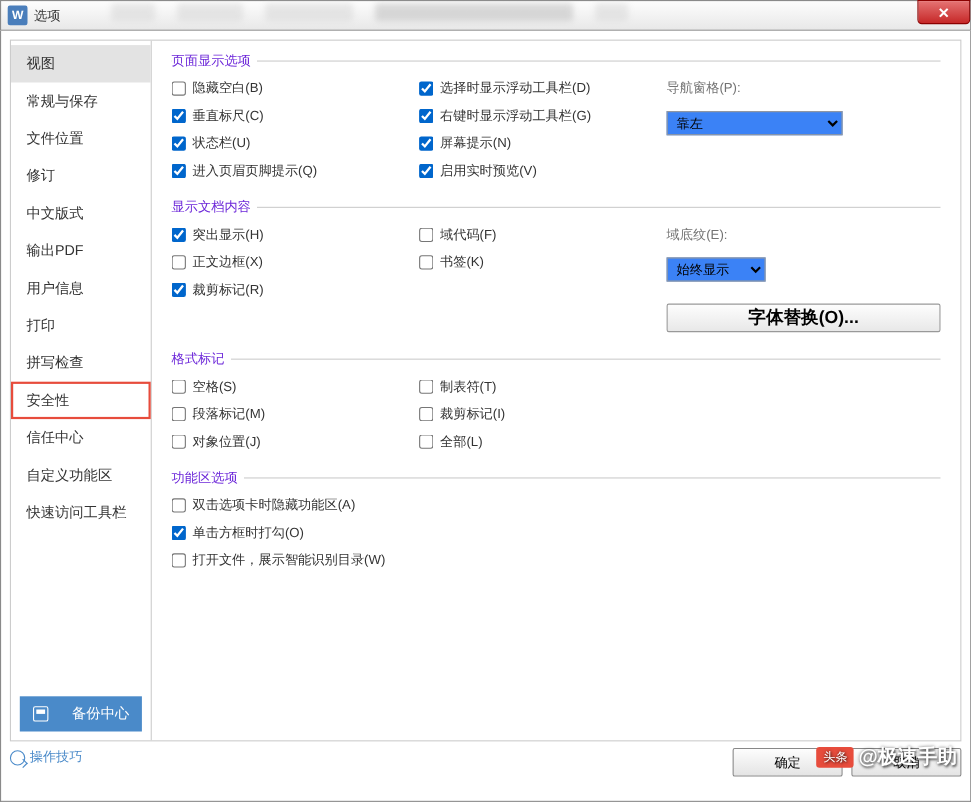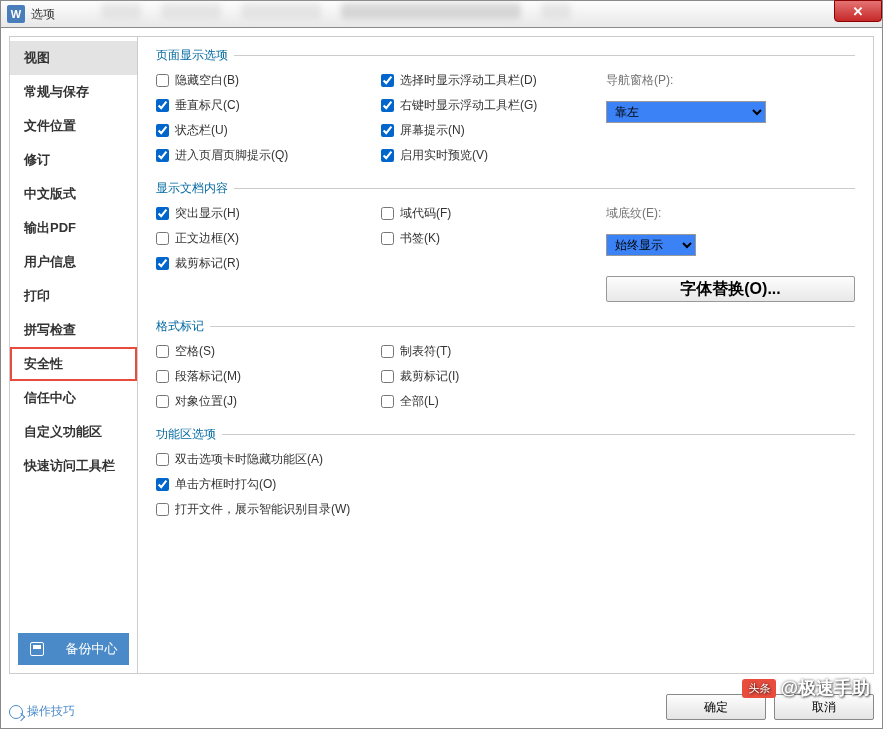--- a/index.html
+++ b/index.html
@@ -13,52 +13,52 @@
     
     .bg-blur { position: absolute; top: 2px; left: 100px; right: 60px; height: 24px; filter: blur(3px); opacity: 0.4; display: flex; gap: 20px; }
     .bg-blur span { background: #ccc; height: 16px; display: inline-block; border-radius: 2px; }
     
     .window-body { position: absolute; top: 28px; left: 0; right: 0; bottom: 0; background: #fff; border: 1px solid #8a8a8a; border-top: none; }
     
     .inner-frame { position: absolute; top: 8px; left: 8px; right: 8px; bottom: 54px; border: 1px solid #ccc; display: flex; }
     
     .sidebar { width: 128px; border-right: 1px solid #ccc; display: flex; flex-direction: column; }
     .sidebar-list { flex: 1; padding-top: 4px; }
-    .sidebar-item { padding: 8px 14px; font-size: 13px; color: #333; cursor: pointer; font-weight: bold; }
+    .sidebar-item { padding: 8px 14px; font-size: 13px; color: #333; cursor: pointer; }
     .sidebar-item.selected { background: #e3e3e3; }
     .sidebar-item.highlighted { outline: 2px solid #e74c3c; outline-offset: -2px; }
     
     .backup-btn { margin: 8px; height: 32px; background: #4a8ac9; color: #fff; display: flex; align-items: center; justify-content: center; gap: 22px; font-size: 13px; cursor: pointer; }
     .backup-icon { width: 14px; height: 14px; border: 1.5px solid #fff; border-radius: 2px; position: relative; }
     .backup-icon::after { content: ""; position: absolute; top: 2px; left: 2px; right: 2px; height: 4px; background: #fff; }
     
     .content { flex: 1; padding: 10px 18px; overflow-y: auto; font-size: 12px; color: #333; }
     
     fieldset { border: none; border-top: 1px solid #ccc; margin-bottom: 10px; padding-top: 8px; }
-    legend { font-size: 12px; color: #0369a1; padding-right: 6px; }
+    legend { font-size: 12px; color: #6d28d9; padding-right: 6px; }
     
     .row { display: flex; margin-bottom: 6px; }
     .col { display: flex; flex-direction: column; gap: 8px; }
     .col1 { width: 225px; }
     .col2 { width: 225px; }
     .col3 { flex: 1; }
     
     .chk { display: flex; align-items: center; gap: 6px; cursor: pointer; }
     .chk input { width: 13px; height: 13px; accent-color: #0066cc; cursor: pointer; }
     .chk input:checked { accent-color: #0066cc; }
     
     .label-text { font-size: 12px; color: #333; }
     .field-label { font-size: 12px; color: #737373; margin-bottom: 4px; display: block; }
     
     select { width: 160px; height: 22px; font-size: 12px; border: 1px solid #999; background: #3b82f6; padding: 0 4px; cursor: pointer; }
     select.small { width: 90px; }
     
     .btn { height: 26px; padding: 0 0; font-size: 16px; border: 1px solid #999; background: linear-gradient(#fdfdfd, #e8e8e8); cursor: pointer; border-radius: 2px; font-weight: bold; }
     
-    .footer { position: absolute; left: 8px; right: 8px; bottom: 8px; height: 40px; display: flex; align-items: flex-end; justify-content: space-between; }
+    .footer { position: absolute; left: 8px; right: 8px; bottom: 8px; height: 40px; display: flex; align-items: flex-start; justify-content: space-between; }
     .tips-link { color: #4a8ac9; font-size: 12px; display: flex; align-items: center; gap: 4px; cursor: pointer; }
     .tips-icon { width: 14px; height: 14px; border: 1.5px solid #4a8ac9; border-radius: 50%; position: relative; }
     .tips-icon::after { content: ""; position: absolute; right: -2px; bottom: -2px; width: 5px; height: 5px; border-right: 1.5px solid #4a8ac9; border-bottom: 1.5px solid #4a8ac9; transform: rotate(-45deg); }
     
     .watermark { position: absolute; right: 12px; bottom: 28px; font-size: 18px; color: #fff; font-weight: bold; text-shadow: 0 0 3px rgba(0,0,0,0.6), 1px 1px 2px rgba(0,0,0,0.5); pointer-events: none; display: flex; align-items: center; gap: 4px; }
     .wm-badge { background: #e74c3c; color: #fff; font-size: 11px; padding: 2px 6px; border-radius: 3px; font-weight: normal; }
     
     .footer-buttons { display: flex; gap: 8px; }
     .footer-btn { width: 100px; height: 26px; font-size: 12px; border: 1px solid #888; background: linear-gradient(#fdfdfd, #e4e4e4); cursor: pointer; border-radius: 2px; }
   </style>

